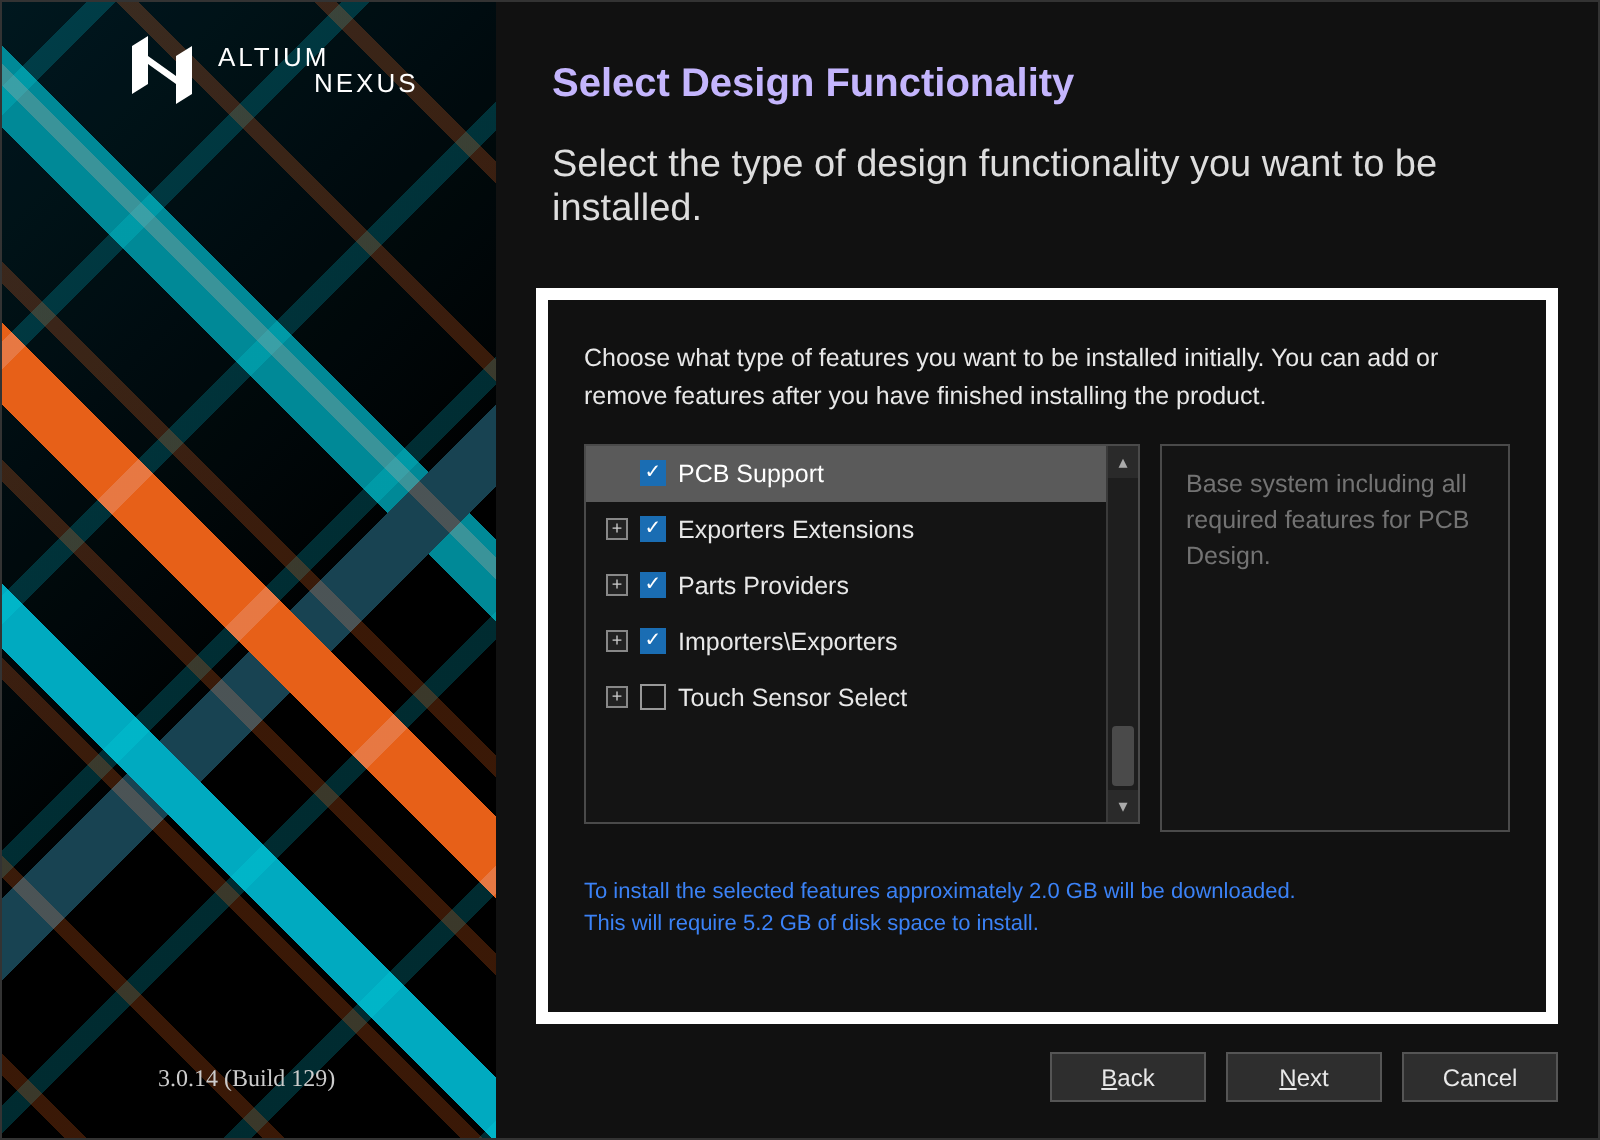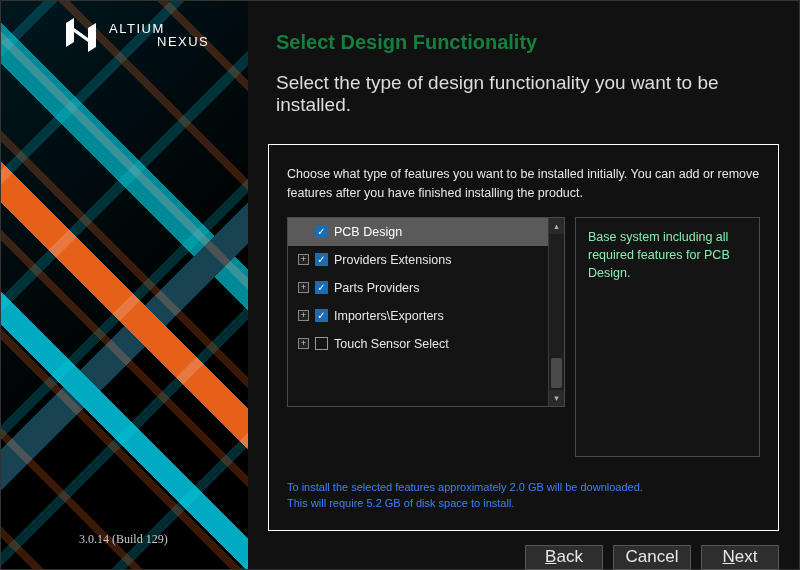--- a/index.html
+++ b/index.html
@@ -47,25 +47,25 @@
     position: absolute; bottom: 22px; left: 78px;
     color: #ccc; font-size: 12px; z-index:2;font-family:Liberation Serif, serif;
   }
   .right-panel {
     flex: 1; height: 100%;
     background: #111;
     display: flex; flex-direction: column;
     padding: 0;
   }
   .header { padding: 30px 28px 20px 28px; }
-  .page-title { font-size: 20px; font-weight: 700; color: #15803d; margin-bottom: 18px; }
+  .page-title { font-size: 20px; font-weight: 700; color: #c4b5fd; margin-bottom: 18px; }
   .page-subtitle { font-size: 19px; color: #ddd; }
   .body {
     margin: 8px 20px 0 20px;
-    border: 1px solid #ffffff;
+    border: 6px solid #ffffff;
     background: #111;
     padding: 20px 18px 18px 18px;
     flex: 1;
     display: flex; flex-direction: column;
   }
   .instructions { font-size: 12.5px; color: #e8e8e8; line-height: 1.5; margin-bottom: 14px; }
   .feature-row { display: flex; gap: 10px; }
   .feature-tree {
     width: 278px; height: 190px;
     border: 1px solid #4a4a4a;
@@ -105,37 +105,37 @@
     display: flex; flex-direction: column; align-items: center;
   }
   .sb-btn {
     width: 100%; height: 16px; background: #2a2a2a;
     display:flex; align-items:center; justify-content:center;
     color:#aaa; font-size:9px; cursor:pointer;
   }
   .sb-track { flex:1; width:100%; position:relative; }
   .sb-thumb { position:absolute; left:2px; right:2px; height:30px; bottom:2px; background:#4a4a4a; border-radius:2px; }
   .description-pane {
-    flex: 1; height: 240px;
+    flex: 1; height: 194px;
     border: 1px solid #4a4a4a;
     background: #141414;
     padding: 10px 12px;
-    font-size: 12.5px; color:#86efac; line-height:1.45;
+    font-size: 12.5px; color:#737373; line-height:1.45;
   }
   .disk-info { margin-top: 22px; font-size: 11px; color:#3b82f6; line-height:1.5; }
   .footer {
     padding: 14px 20px 18px 20px;
     display: flex; justify-content: flex-end; gap: 10px;
   }
   .btn {
     width: 78px; height: 25px;
     background: #2e2e2e;
     border: 1px solid #555;
     color: #e8e8e8;
-    font-size: 17px;
+    font-size: 12px;
     cursor: pointer;
     display:flex; align-items:center; justify-content:center;
   }
   .btn .ul { text-decoration: underline; }
 </style>
 </head>
 <body>
 
 <div class="installer">
   <div class="left-panel">
@@ -162,26 +162,26 @@
 
     <div class="body">
       <div class="instructions">Choose what type of features you want to be installed initially. You can add or remove features after you have finished installing the product.</div>
 
       <div class="feature-row">
         <div class="feature-tree">
           <div class="tree-list" id="tree-list">
               <div class="tree-item selected">
                 <span class="expander hidden">+</span>
                 <span class="chk checked"></span>
-                <span>PCB Design</span>
-              </div>
-              <div class="tree-item">
-                <span class="expander">+</span>
-                <span class="chk checked"></span>
-                <span>Providers Extensions</span>
+                <span>PCB Support</span>
+              </div>
+              <div class="tree-item">
+                <span class="expander">+</span>
+                <span class="chk checked"></span>
+                <span>Exporters Extensions</span>
               </div>
               <div class="tree-item">
                 <span class="expander">+</span>
                 <span class="chk checked"></span>
                 <span>Parts Providers</span>
               </div>
               <div class="tree-item">
                 <span class="expander">+</span>
                 <span class="chk checked"></span>
                 <span>Importers\Exporters</span>
@@ -207,20 +207,20 @@
         <div>To install the selected features approximately 2.0 GB will be downloaded.</div>
         <div>This will require 5.2 GB of disk space to install.</div>
       </div>
     </div>
 
     <div class="footer">
       <button class="btn">
           <span><span class="ul">B</span><span>ack</span></span>
         </button>
       <button class="btn">
+          <span><span class="ul">N</span><span>ext</span></span>
+        </button>
+      <button class="btn">
           <span>Cancel</span>
         </button>
-      <button class="btn">
-          <span><span class="ul">N</span><span>ext</span></span>
-        </button>
     </div>
   </div>
 </div>
 
 </body></html>

